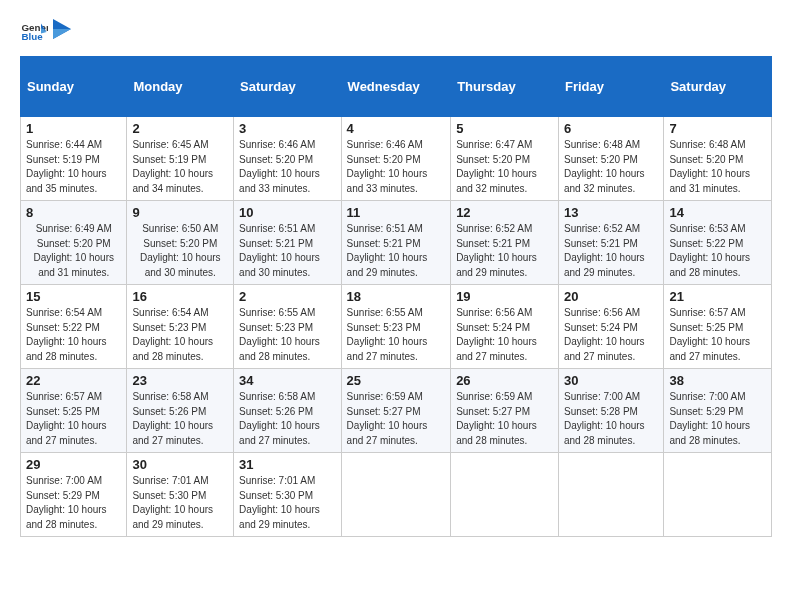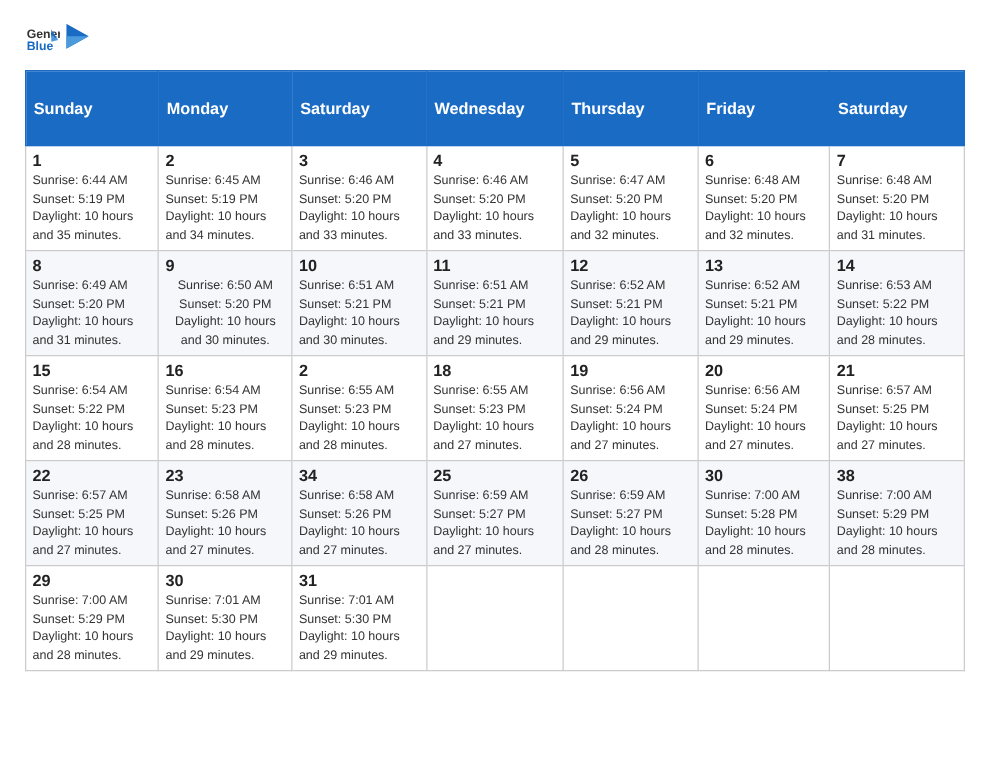--- a/index.html
+++ b/index.html
@@ -168,21 +168,21 @@
           <td>
             <span class="day-num">7</span>
             <div class="day-info" style="white-space: pre-line;">Sunrise: 6:48 AM
 Sunset: 5:20 PM
 Daylight: 10 hours and 31 minutes.</div>
           </td>
         </tr>
         <tr>
           <td>
             <span class="day-num">8</span>
-            <div class="day-info" style="white-space: pre-line;">Sunrise: 6:49 AM
+            <div class="day-info" style="white-space: pre-line; text-align: center;">Sunrise: 6:49 AM
 Sunset: 5:20 PM
 Daylight: 10 hours and 31 minutes.</div>
           </td>
           <td>
             <span class="day-num">9</span>
             <div class="day-info" style="white-space: pre-line; text-align: center;">Sunrise: 6:50 AM
 Sunset: 5:20 PM
 Daylight: 10 hours and 30 minutes.</div>
           </td>
           <td>

